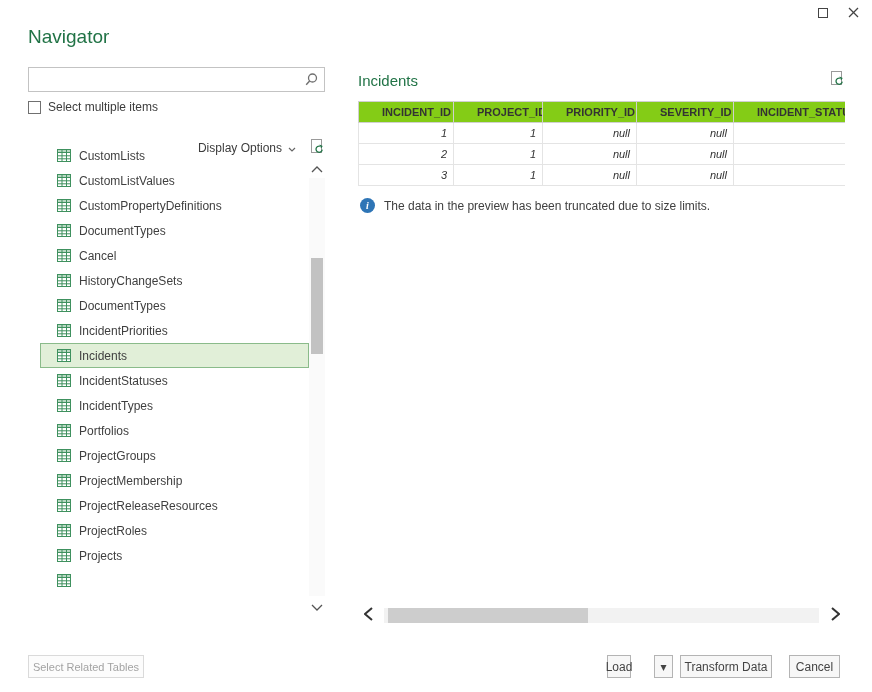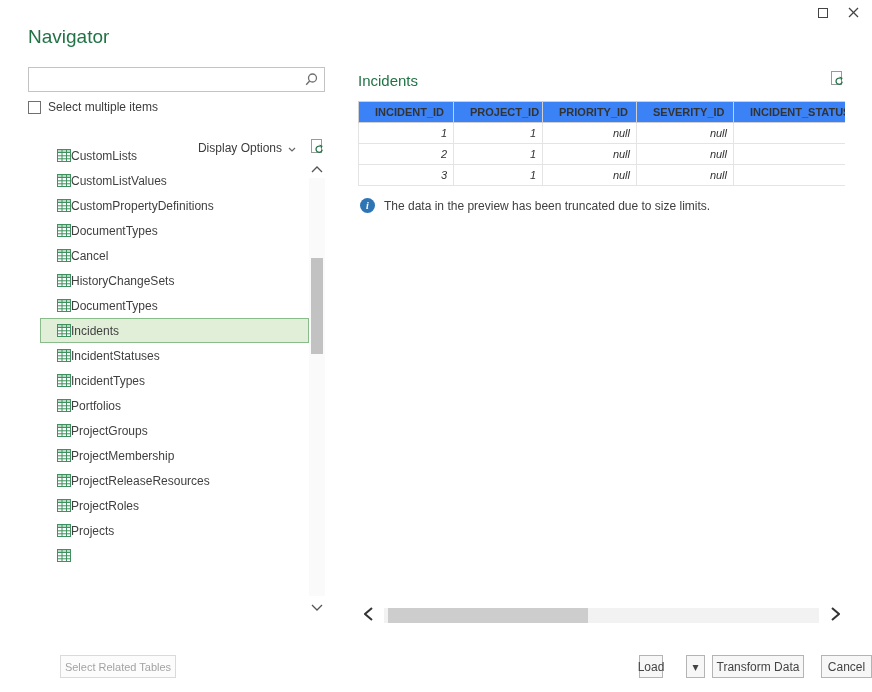--- a/index.html
+++ b/index.html
@@ -30,63 +30,63 @@
   .checkbox { width:13px; height:13px; border:1px solid #707070; background:#fff; display:inline-block; }
 
   
   .display-options-row { position:absolute; left:28px; top:139px; width:297px; height:18px;
                          display:flex; align-items:center; justify-content:flex-end;gap:13px; }
   .display-options { display:flex; align-items:center; gap:6px; font-size:12px; color:#3c3c3c; cursor:default; }
   .icon-btn { background:transparent; border:none; display:flex; align-items:center; justify-content:center; cursor:default; }
 
   
   .tree { position:absolute; left:28px; top:143px; width:281px; height:484px; overflow:hidden; }
-  .tree-item { display:flex; align-items:center; height:25px; margin-left:12px; padding-left:16px; 
+  .tree-item { display:flex; align-items:center; height:25px; margin-left:12px; padding-left:16px; gap:8px;
                border:1px solid transparent; font-size:12px; color:#3f3f3f; cursor:default; }
   .tree-item.selected { background:#e1efd8; border-color:#8abb8a; }
   .table-icon { display:flex; align-items:center; }
 
   
   .v-scrollbar { position:absolute; left:309px; top:158px; width:16px; height:458px;
                  display:flex; flex-direction:column; align-items:center; }
   .v-arrow { height:20px; width:16px; display:flex; align-items:center; justify-content:center;
              background:transparent; border:none; }
   .v-track { flex:1; width:16px; position:relative; background:#fafafa; }
   .v-thumb { position:absolute; left:2px; top:80px; width:12px; height:96px; background:#c2c2c2; }
 
   
   .preview-header { position:absolute; left:358px; top:68px; width:487px; height:24px;
                     display:flex; align-items:center; justify-content:space-between; }
   .preview-title { font-size:15px; font-weight:400; color:#217346; }
 
   .preview-table-wrap { position:absolute; left:358px; top:101px; width:487px; overflow:hidden; }
   table { border-collapse:collapse; table-layout:fixed; width:515px; background:#fff; }
-  th { background:#3b82f6; border:1px solid #d0d0d0; font-size:11px; font-weight:bold; text-align:left;
-       padding:4px 16px; color:#333; white-space:nowrap; overflow:hidden; }
+  th { background:#84cc16; border:1px solid #d0d0d0; font-size:11px; font-weight:bold; text-align:left;
+       padding:4px 23px; color:#333; white-space:nowrap; overflow:hidden; }
   td { border:1px solid #e4e4e4; font-size:11px; font-style:italic; text-align:right; padding:3px 6px;
        color:#333; white-space:nowrap; overflow:hidden; height:21px; }
 
   .info-row { position:absolute; left:360px; top:198px; width:487px; display:flex; align-items:center; gap:9px;
               font-size:12px; color:#404040; }
   .info-icon { width:15px; height:15px; border-radius:50%; background:#2e75b6; color:#fff; flex:0 0 15px;
                display:flex; align-items:center; justify-content:center; font-size:10px; font-weight:bold;
                font-style:italic; font-family:"Liberation Serif", serif; }
 
   
   .h-scrollbar { position:absolute; left:358px; top:606px; width:487px; height:18px;
                  display:flex; align-items:center; }
   .h-arrow { width:20px; height:18px; display:flex; align-items:center; justify-content:center;
              background:transparent; border:none; }
   .h-track { flex:1; height:15px; background:#f2f2f2; position:relative; margin:0 6px; }
   .h-thumb { position:absolute; left:4px; top:0; width:200px; height:15px; background:#cdcdcd; }
 
   
   .btn { position:absolute; height:23px; background:#f7f7f7; border:1px solid #b4b4b4;
          font-family:"Liberation Sans",sans-serif; font-size:12px; color:#444;
-         display:flex; align-items:center; justify-content:center; cursor:default;margin-left:32px; }
+         display:flex; align-items:center; justify-content:center; cursor:default; }
   .btn-select-related { left:28px; top:655px; width:116px; font-size:11px;
                         color:#a3a3a3; border-color:#dadada; background:#fcfcfc; }
   .btn-load { left:607px; top:655px; width:24px; }
   .btn-load-drop { left:654px; top:655px; width:19px; }
   .btn-transform { left:680px; top:655px; width:92px; }
   .btn-cancel { left:789px; top:655px; width:51px; }
 </style>
 </head>
 <body>
 
@@ -229,20 +229,33 @@
         <svg width="14" height="13" viewBox="0 0 14 13">
           <rect x="0.5" y="0.5" width="13" height="12" fill="#fff" stroke="#3f915f"></rect>
           <rect x="0.5" y="0.5" width="13" height="3" fill="#b7d8c2" stroke="#3f915f"></rect>
           <line x1="5" y1="0.5" x2="5" y2="12.5" stroke="#3f915f"></line>
           <line x1="9.5" y1="0.5" x2="9.5" y2="12.5" stroke="#3f915f"></line>
           <line x1="0.5" y1="6.8" x2="13.5" y2="6.8" stroke="#3f915f"></line>
           <line x1="0.5" y1="9.8" x2="13.5" y2="9.8" stroke="#3f915f"></line>
         </svg>
       </span>
       <span class="tree-label">DocumentTypes</span>
+    </div>
+    <div class="tree-item">
+      <span class="table-icon">
+        <svg width="14" height="13" viewBox="0 0 14 13">
+          <rect x="0.5" y="0.5" width="13" height="12" fill="#fff" stroke="#3f915f"></rect>
+          <rect x="0.5" y="0.5" width="13" height="3" fill="#b7d8c2" stroke="#3f915f"></rect>
+          <line x1="5" y1="0.5" x2="5" y2="12.5" stroke="#3f915f"></line>
+          <line x1="9.5" y1="0.5" x2="9.5" y2="12.5" stroke="#3f915f"></line>
+          <line x1="0.5" y1="6.8" x2="13.5" y2="6.8" stroke="#3f915f"></line>
+          <line x1="0.5" y1="9.8" x2="13.5" y2="9.8" stroke="#3f915f"></line>
+        </svg>
+      </span>
+      <span class="tree-label">IncidentPriorities</span>
     </div>
     <div class="tree-item selected">
       <span class="table-icon">
         <svg width="14" height="13" viewBox="0 0 14 13">
           <rect x="0.5" y="0.5" width="13" height="12" fill="#fff" stroke="#3f915f"></rect>
           <rect x="0.5" y="0.5" width="13" height="3" fill="#b7d8c2" stroke="#3f915f"></rect>
           <line x1="5" y1="0.5" x2="5" y2="12.5" stroke="#3f915f"></line>
           <line x1="9.5" y1="0.5" x2="9.5" y2="12.5" stroke="#3f915f"></line>
           <line x1="0.5" y1="6.8" x2="13.5" y2="6.8" stroke="#3f915f"></line>
           <line x1="0.5" y1="9.8" x2="13.5" y2="9.8" stroke="#3f915f"></line>

